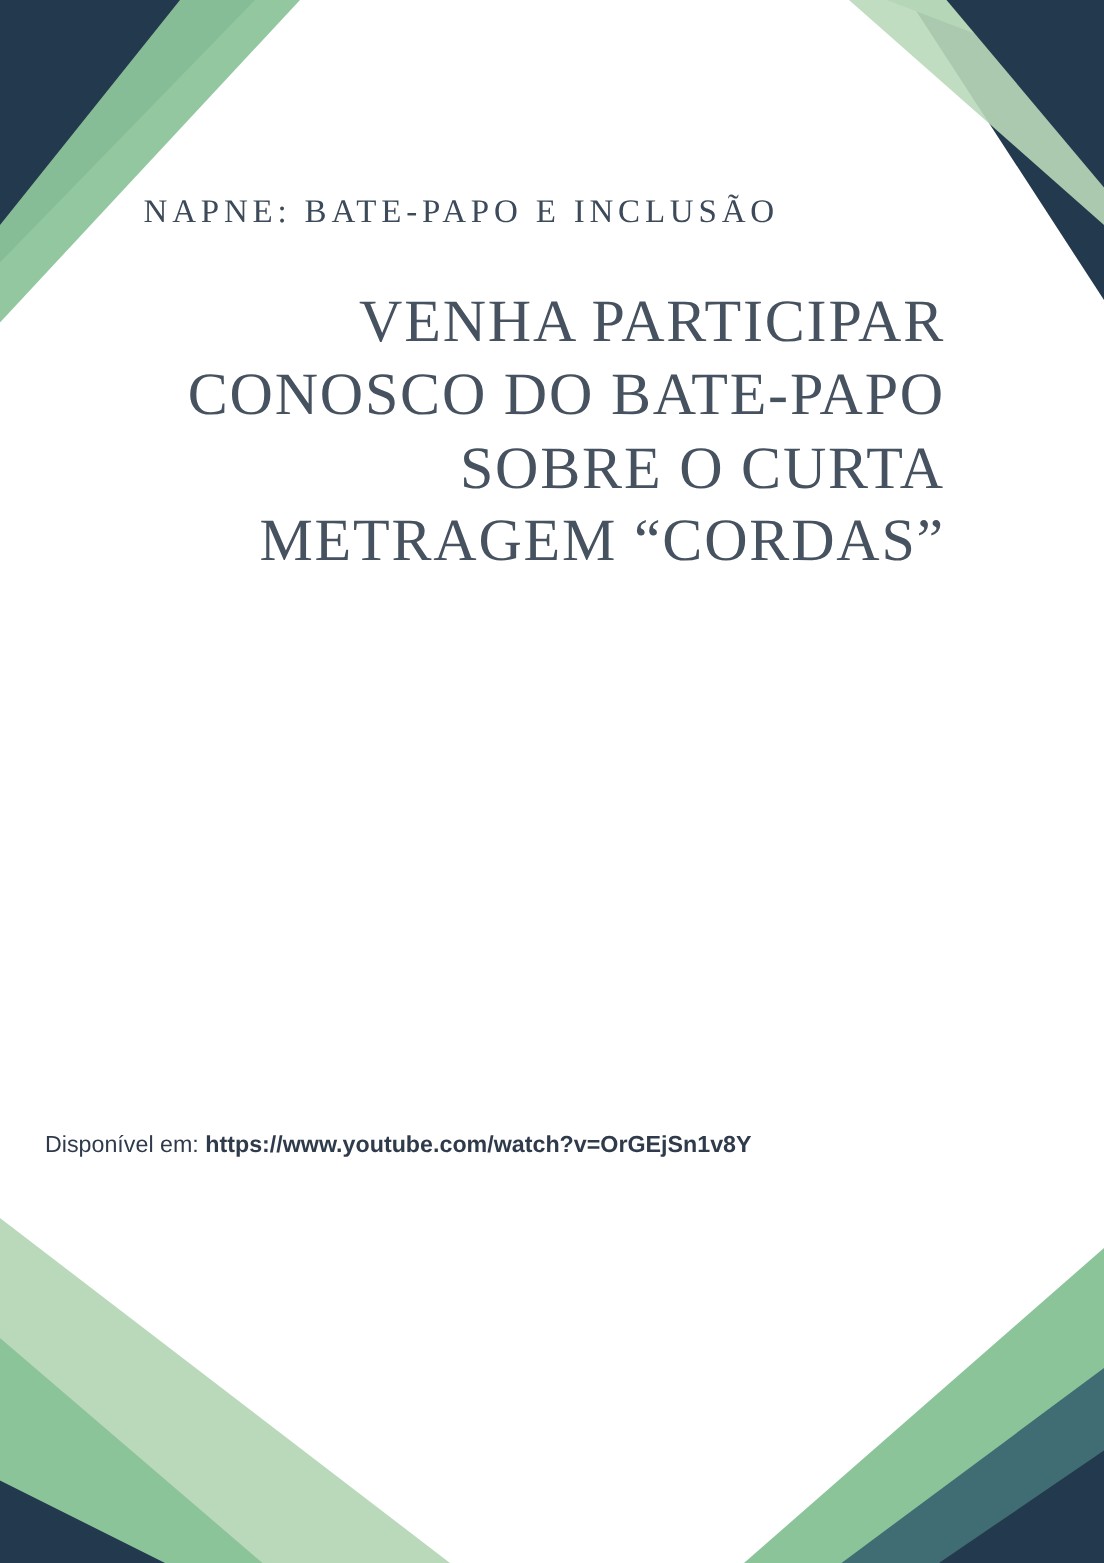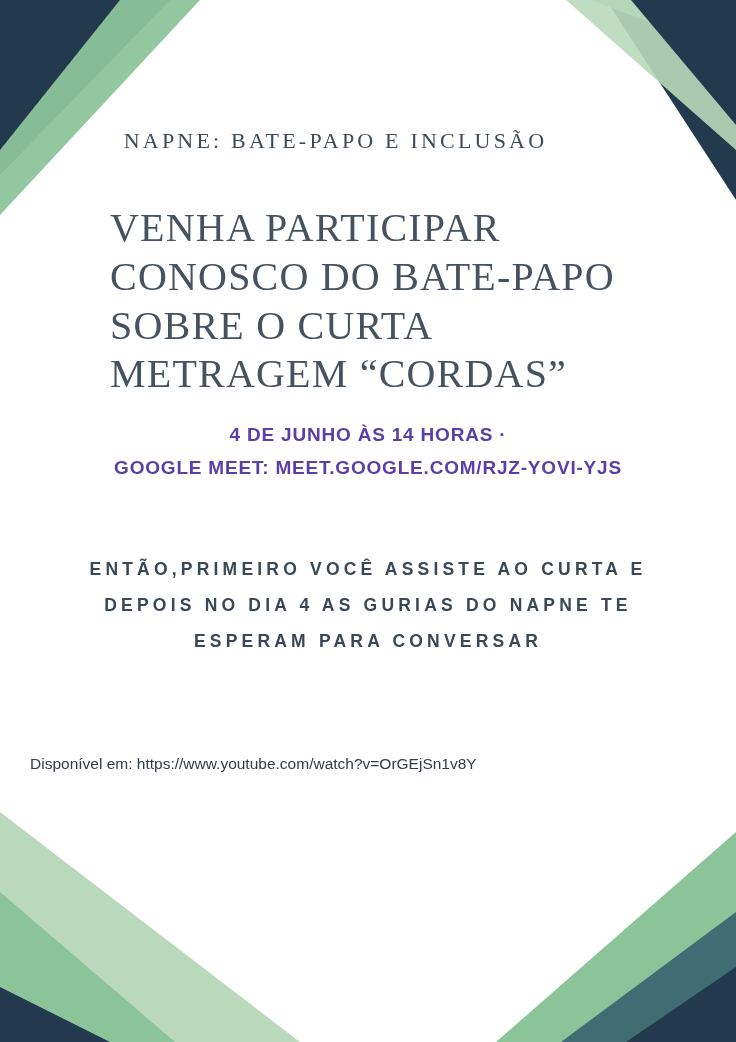--- a/index.html
+++ b/index.html
@@ -39,29 +39,28 @@
     position: absolute;
     top: 128px;
     left: 0;
     width: 615px;
     text-align: center;
     font-family: "Liberation Serif", serif;
     font-size: 22px;
     letter-spacing: 3.2px;
     color: #3c4a5a;
     font-weight: 400;
-    margin-left: 28px;
   }
 
   .headline {
     position: absolute;
-    top: 204px;
+    top: 190px;
     left: 110px;
     width: 520px;
-    text-align: left;
+    text-align: right;
     font-family: "Liberation Serif", serif;
     font-size: 40px;
     line-height: 1.22;
     letter-spacing: 1.2px;
     color: #46525f;
     font-weight: 400;
   }
 
   .meet-block {
     position: absolute;
@@ -104,21 +103,21 @@
   }
   .synopsis p { margin: 0; }
   .available-line {
     margin-top: 6px;
     font-size: 15.5px;
   }
   .available-label {
     font-weight: normal;
   }
   .available-url {
-    font-weight: normal;
+    font-weight: bold;
   }
 </style>
 </head>
 <body>
 
 <div class="poster">
 
   <div class="shape" style="left:0;top:0;">
     <svg width="300" height="300" viewBox="0 0 300 300">
       <polygon points="0,0 170,0 0,175" fill="#23394d"></polygon>
@@ -150,26 +149,21 @@
       <polygon points="360,175 360,250 250,250" fill="#23394d"></polygon>
     </svg>
   </div>
 
   <div class="content">
 
     <div class="kicker">NAPNE: BATE-PAPO E INCLUSÃO</div>
 
     <div class="headline">VENHA PARTICIPAR CONOSCO DO BATE-PAPO SOBRE O CURTA METRAGEM “CORDAS”</div>
 
-    <div class="meet-block">
-      <div>4 DE JUNHO ÀS 14 HORAS  ·</div>
-      <div>GOOGLE MEET: MEET.GOOGLE.COM/RJZ-YOVI-YJS</div>
-    </div>
 
-    <div class="instructions">ENTÃO,PRIMEIRO VOCÊ ASSISTE AO CURTA E DEPOIS NO DIA 4 AS GURIAS DO NAPNE TE ESPERAM PARA CONVERSAR</div>
 
     <div class="synopsis">
       <p class="available-line">
         <span class="available-label">Disponível em:</span>
         <span class="available-url">https://www.youtube.com/watch?v=OrGEjSn1v8Y</span>
       </p>
     </div>
 
   </div>
 </div>

